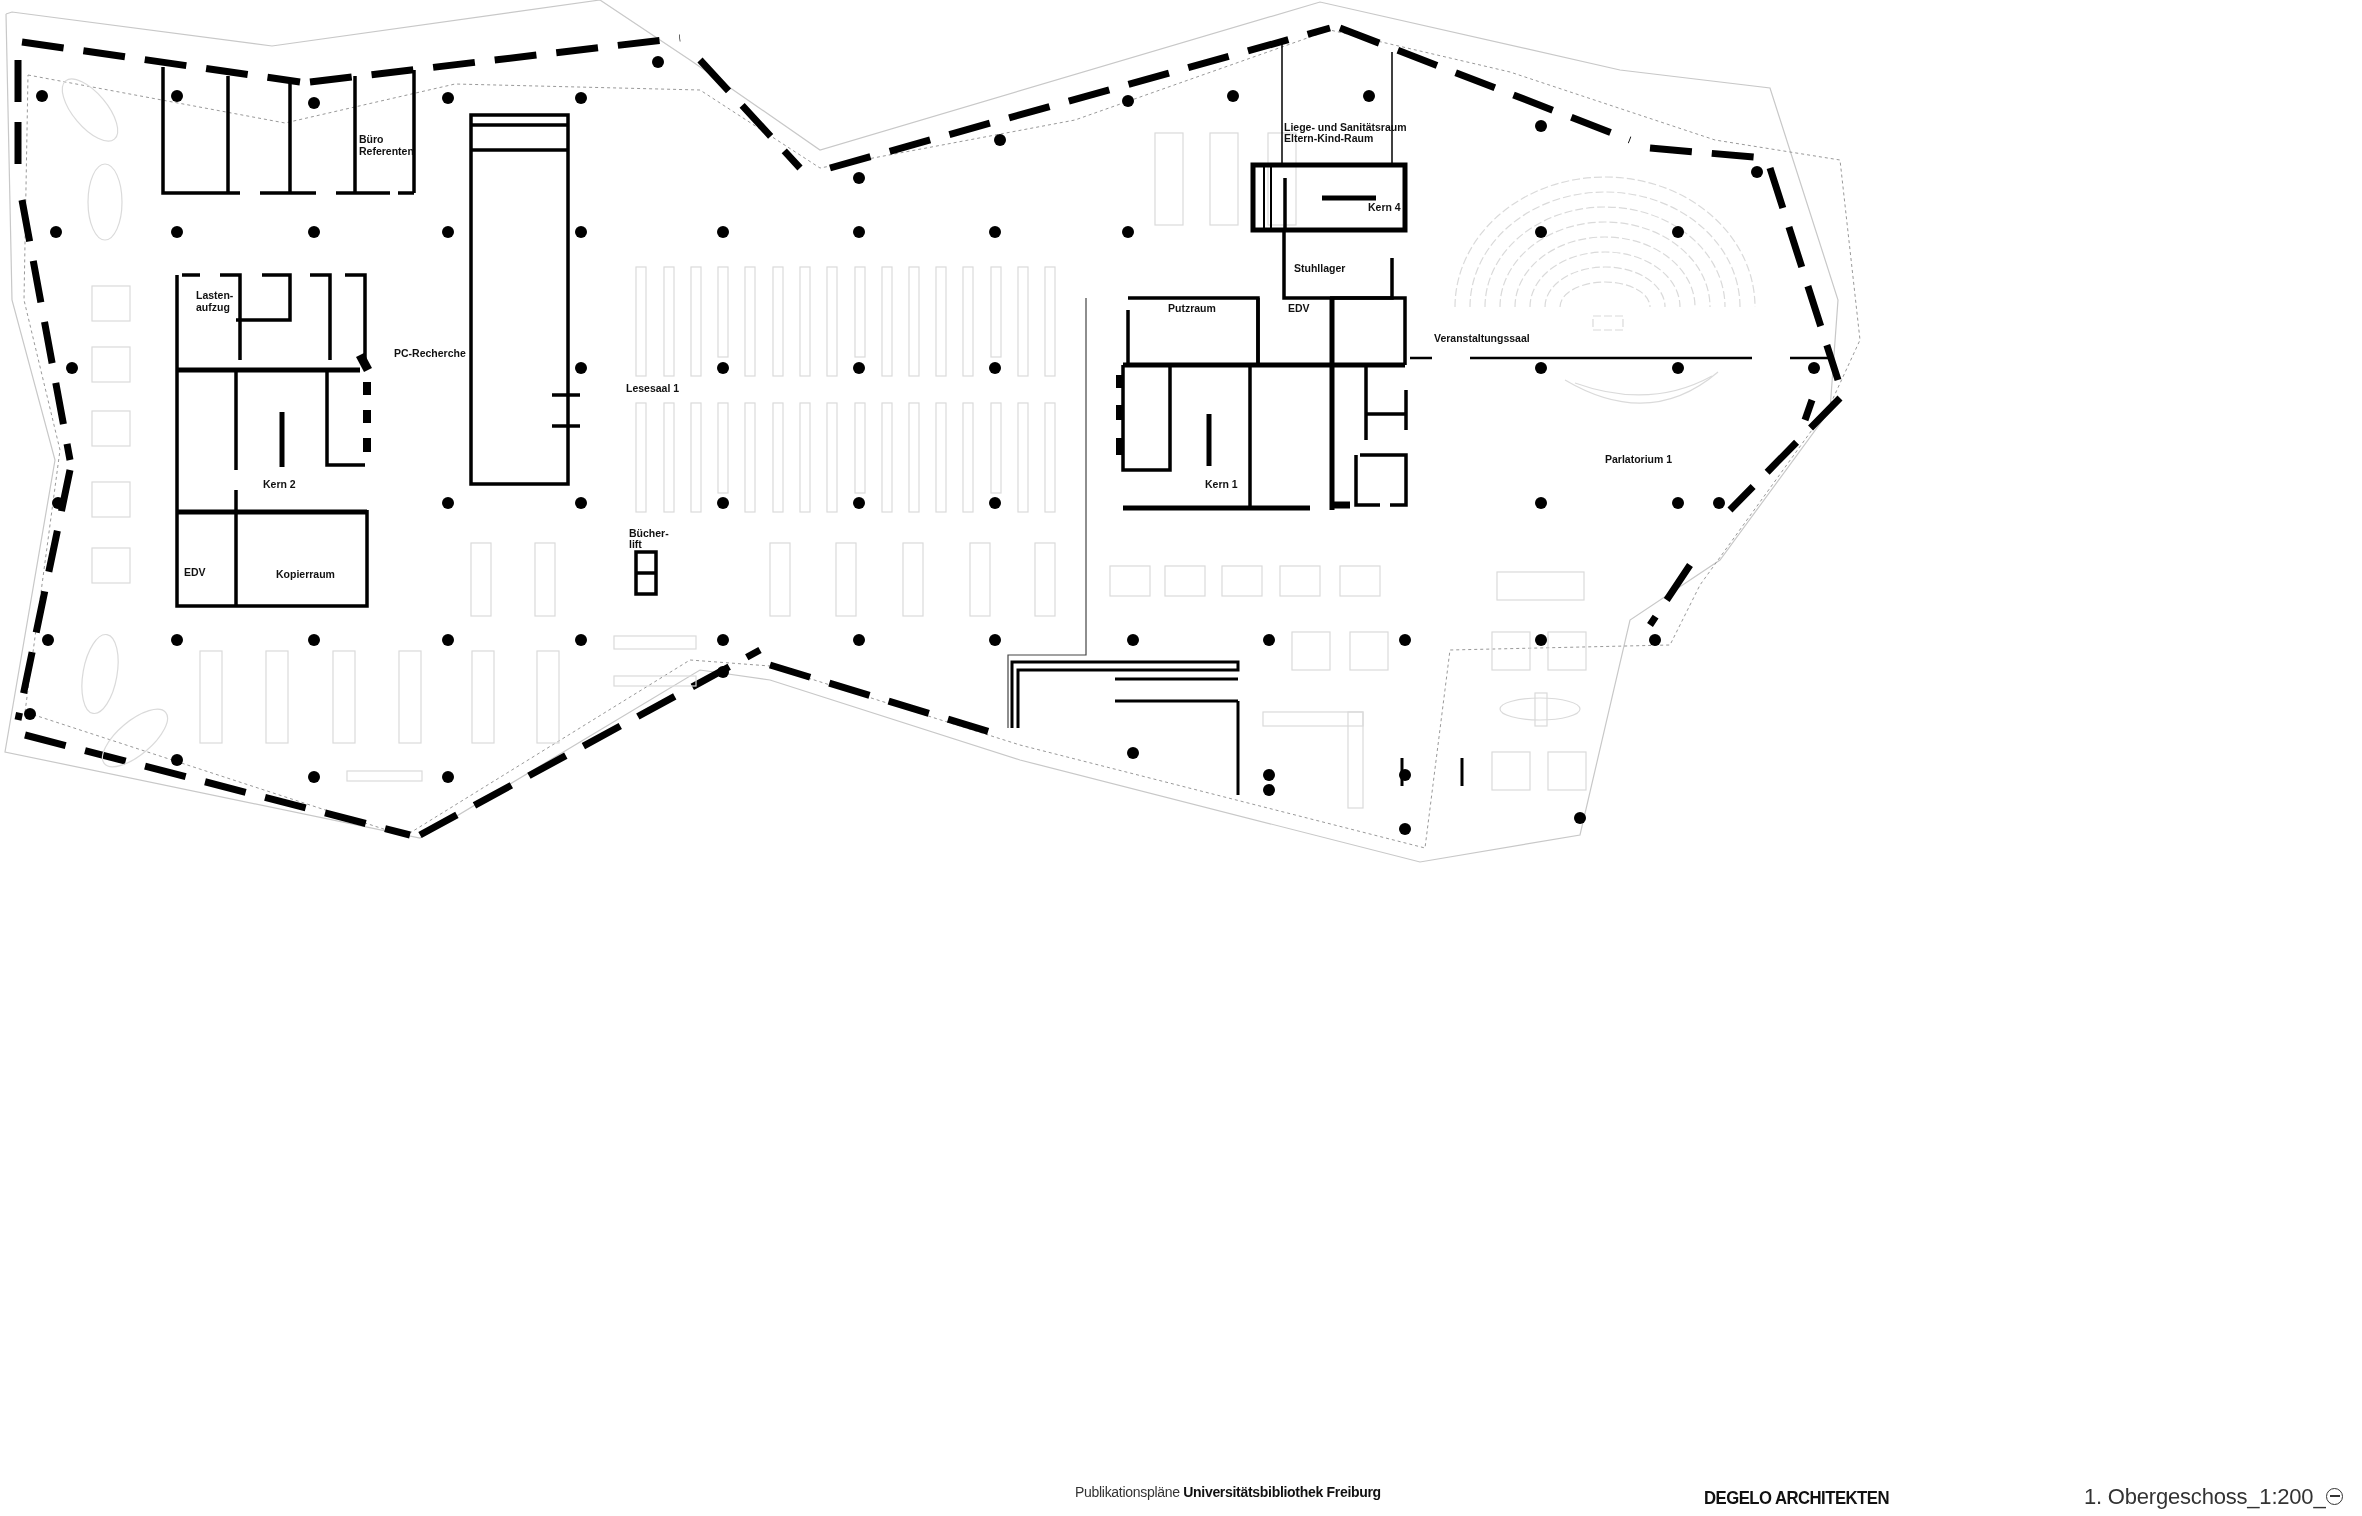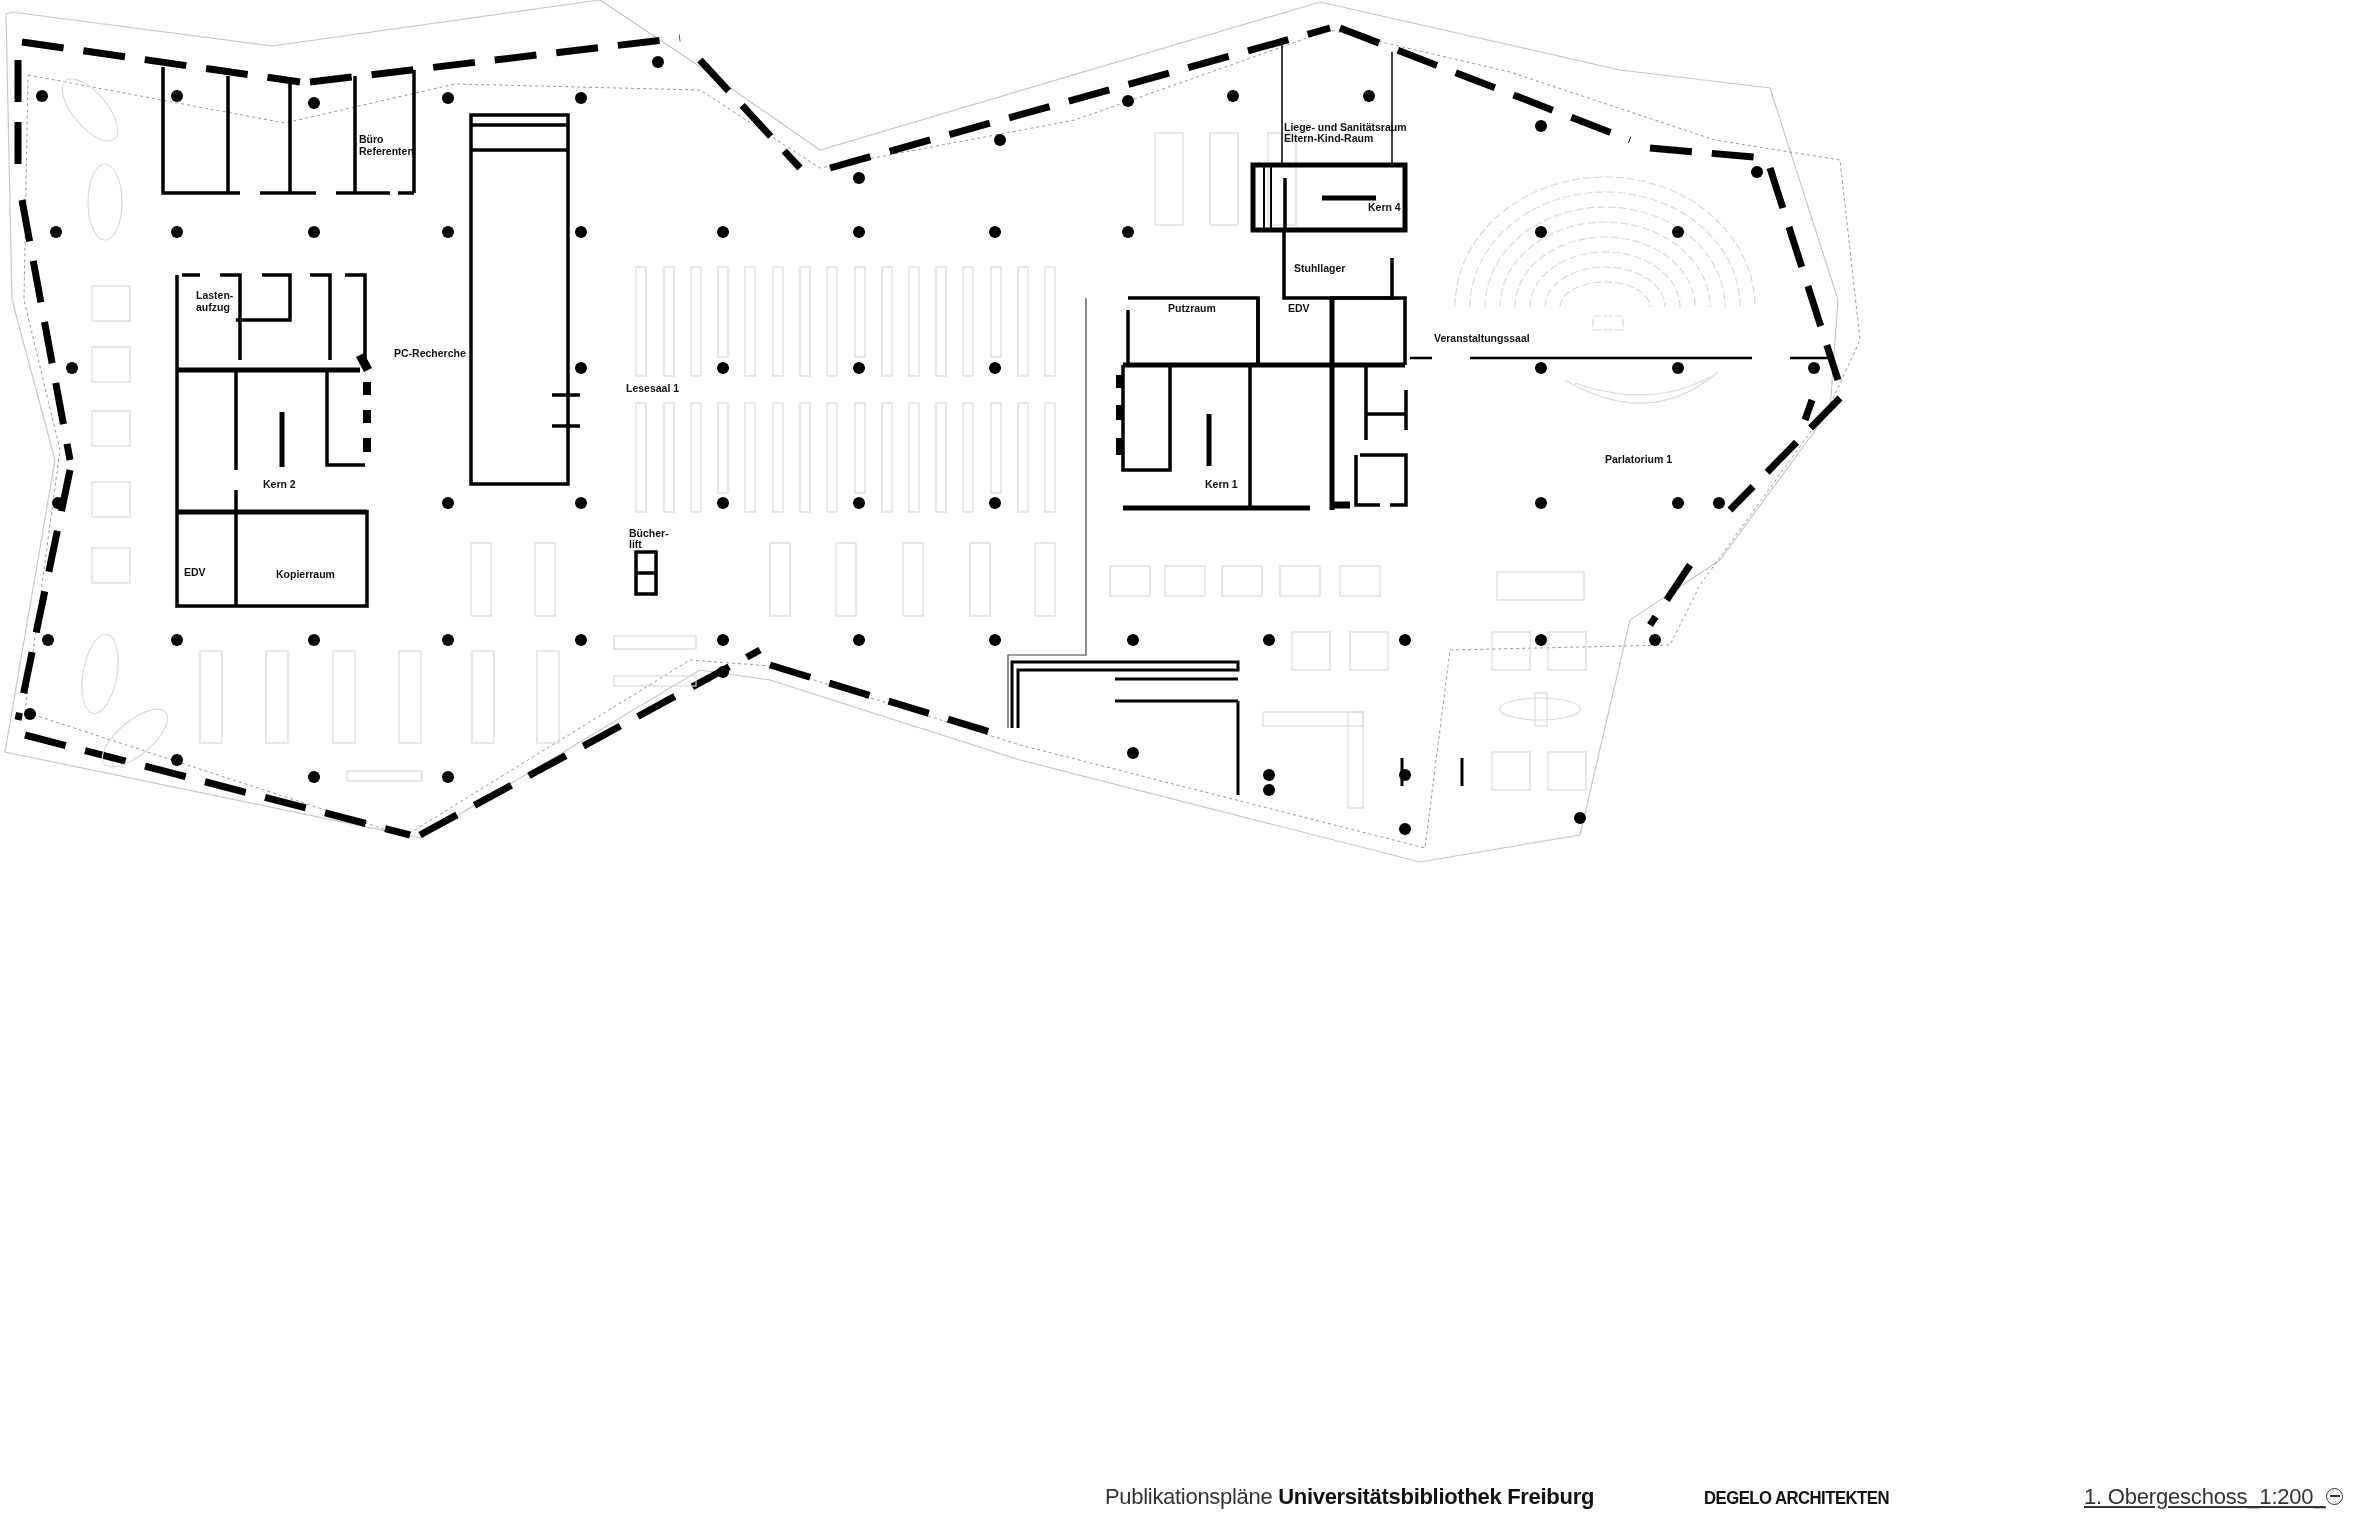--- a/index.html
+++ b/index.html
@@ -1,24 +1,24 @@
 <!DOCTYPE html>
 <html><head>
   <meta charset="utf-8">
   <style>
     html, body { margin: 0; padding: 0; background: #ffffff; }
     body { width: 2362px; height: 1516px; position: relative; overflow: hidden; font-family: "Liberation Sans", sans-serif; }
     #plan { position: absolute; left: 0; top: 0; width: 2362px; height: 880px; }
     .lbl { font-family: "Liberation Sans", sans-serif; font-size: 10.5px; font-weight: bold; fill: #111; }
     .footer { position: absolute; top: 1484px; height: 28px; font-family: "Liberation Sans", sans-serif; color: #111; white-space: nowrap; }
-    .f-pub { left: 1075px; font-size: 22px; letter-spacing: -0.3px; margin-left: 30px; }
+    .f-pub { left: 1075px; font-size: 14px; letter-spacing: -0.3px; }
     .f-pub .light { font-weight: normal; color: #333; }
     .f-pub .bold { font-weight: bold; }
     .f-arch { left: 1704px; font-size: 19px; font-weight: bold; letter-spacing: -0.6px; top: 1487px; transform: scaleX(0.88); transform-origin: left; }
-    .f-floor { left: 2084px; font-size: 22px; color: #333; letter-spacing: -0.2px; text-decoration: underline; }
+    .f-floor { left: 2084px; font-size: 22px; color: #333; letter-spacing: -0.2px; }
     .north { display: inline-block; width: 15px; height: 15px; border: 1.6px solid #333; border-radius: 50%; position: relative; vertical-align: -1px; margin-left: 1px; }
     .north::after { content: ""; position: absolute; left: 3px; top: 6px; width: 10px; height: 1.6px; background: #333; }
   </style>
 </head>
 <body>
 
 <svg id="plan" viewBox="0 0 2362 880" xmlns="http://www.w3.org/2000/svg">
 
   <g fill="none" stroke="#c8c8c8" stroke-width="1.2">
     <polyline points="6,14 12,12 272,46 600,0 690,60 820,150 1320,2 1620,70 1770,88 1838,300 1830,410 1720,560 1630,620 1580,835 1420,862 1020,760 770,680 700,670 420,838 5,752 55,460 12,300 6,14"></polyline>

